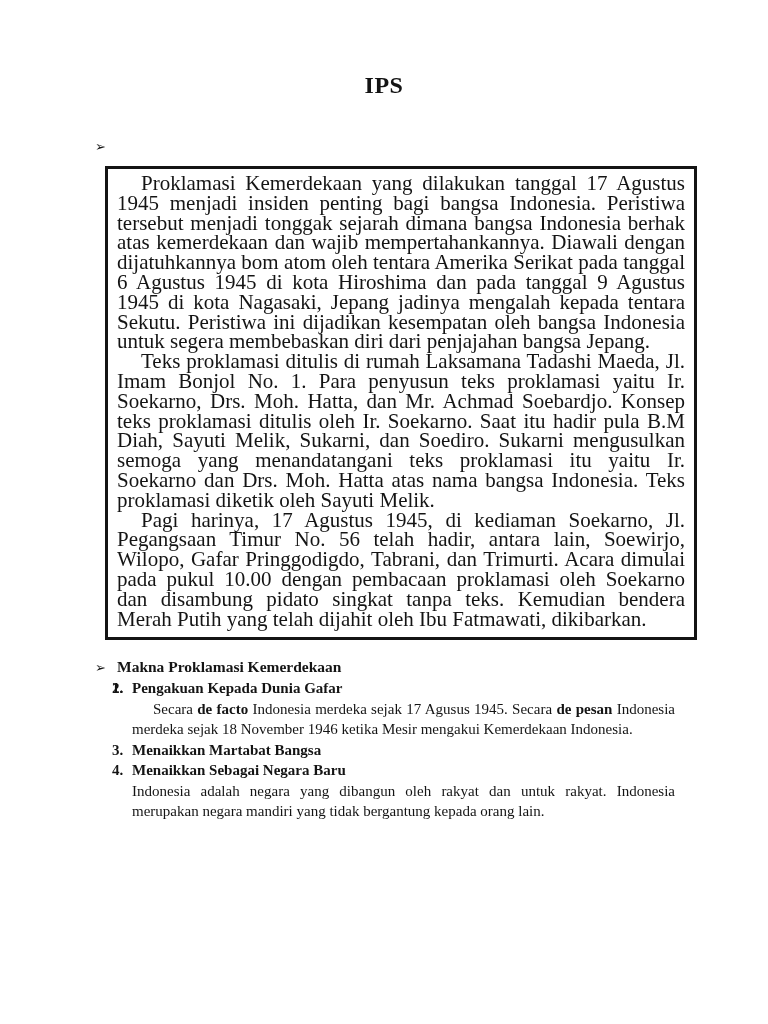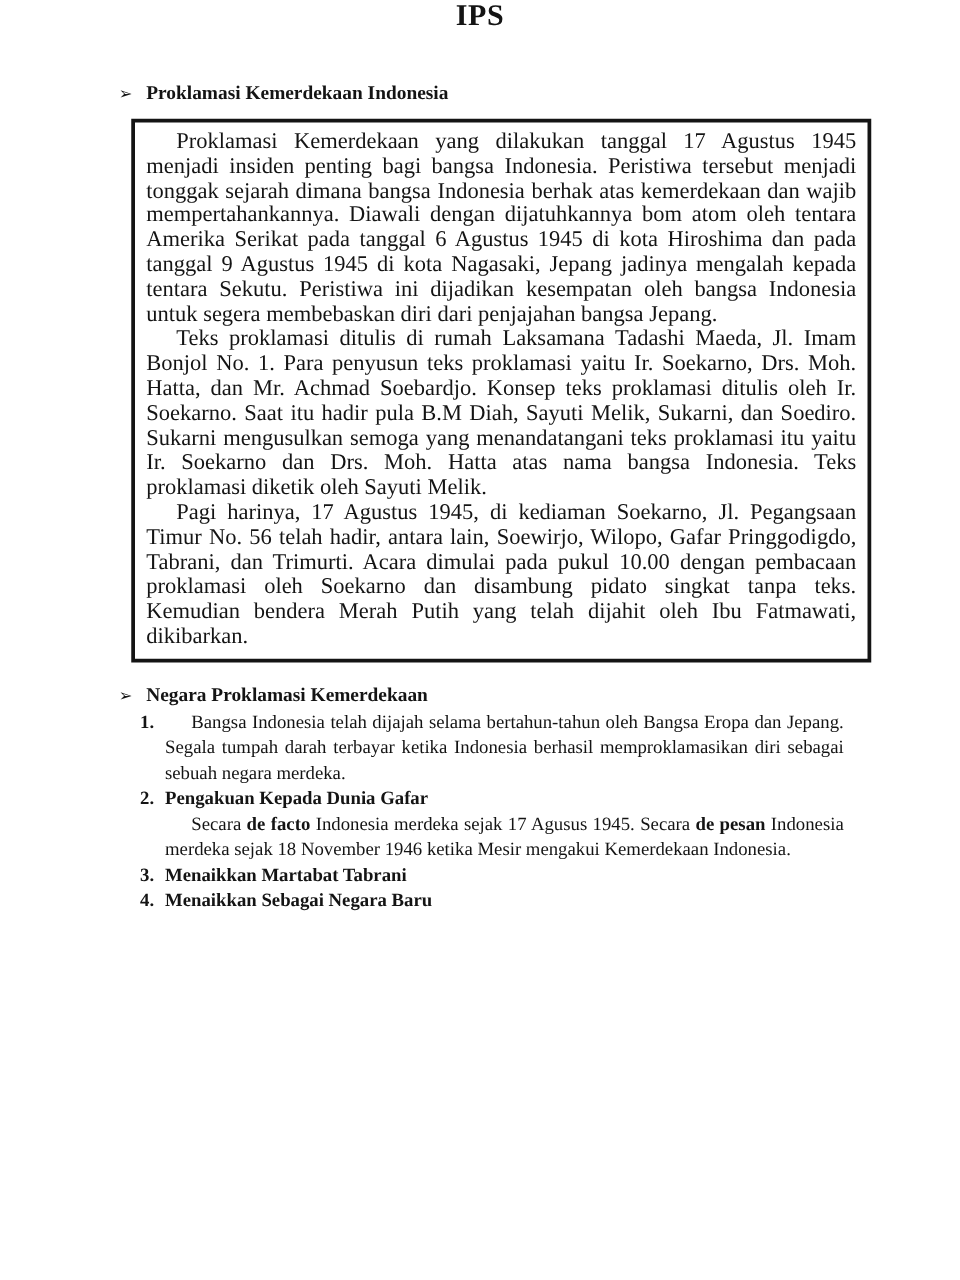--- a/index.html
+++ b/index.html
@@ -12,20 +12,21 @@
     width: 768px;
     height: 1024px;
     background: #ffffff;
     color: #141414;
     font-family: "Liberation Serif", "DejaVu Serif", serif;
     overflow: hidden;
     box-sizing: border-box;
   }
   .doc-title {
     margin: 0;
+    padding-top: 72px;
     text-align: center;
     font-size: 24px;
     font-weight: bold;
     letter-spacing: 0.5px;
   }
   .content {
     margin-left: 95px;
     margin-right: 71px; 
   }
   .sec-head {
@@ -46,21 +47,21 @@
   .text-box {
     box-sizing: border-box;
     margin: 9px 0 0 10px;
     width: 592px;
     min-height: 388px;
     border: 3px solid #141414;
     padding: 5px 9px 8px 9px;
   }
   .text-box p {
     margin: 0;
-    font-size: 18px;
+    font-size: 21px;
     line-height: 19.8px;
     text-align: justify;
     text-indent: 24px;
   }
   .makna-list {
     margin-top: 0;
   }
   .list-item {
     position: relative;
     padding-left: 37px;   
@@ -90,52 +91,51 @@
 <body>
 
 <div class="page">
 
   <h1 class="doc-title">IPS</h1>
 
   <div class="content">
 
     <div class="sec-head sec-head-1">
       <span class="arrow">➢</span>
-      <span>Proklamasi Kemerdekaan Indonesia</span>
     </div>
 
     <div class="text-box">
       <p>Proklamasi Kemerdekaan yang dilakukan tanggal 17 Agustus 1945 menjadi insiden penting bagi bangsa Indonesia. Peristiwa tersebut menjadi tonggak sejarah dimana bangsa Indonesia berhak atas kemerdekaan dan wajib mempertahankannya. Diawali dengan dijatuhkannya bom atom oleh tentara Amerika Serikat pada tanggal 6 Agustus 1945 di kota Hiroshima dan pada tanggal 9 Agustus 1945 di kota Nagasaki, Jepang jadinya mengalah kepada tentara Sekutu. Peristiwa ini dijadikan kesempatan oleh bangsa Indonesia untuk segera membebaskan diri dari penjajahan bangsa Jepang.</p>
       <p>Teks proklamasi ditulis di rumah Laksamana Tadashi Maeda, Jl. Imam Bonjol No. 1. Para penyusun teks proklamasi yaitu Ir. Soekarno, Drs. Moh. Hatta, dan Mr. Achmad Soebardjo. Konsep teks proklamasi ditulis oleh Ir. Soekarno. Saat itu hadir pula B.M Diah, Sayuti Melik, Sukarni, dan Soediro. Sukarni mengusulkan semoga yang menandatangani teks proklamasi itu yaitu Ir. Soekarno dan Drs. Moh. Hatta atas nama bangsa Indonesia. Teks proklamasi diketik oleh Sayuti Melik.</p>
       <p>Pagi harinya, 17 Agustus 1945, di kediaman Soekarno, Jl. Pegangsaan Timur No. 56 telah hadir, antara lain, Soewirjo, Wilopo, Gafar Pringgodigdo, Tabrani, dan Trimurti. Acara dimulai pada pukul 10.00 dengan pembacaan proklamasi oleh Soekarno dan disambung pidato singkat tanpa teks. Kemudian bendera Merah Putih yang telah dijahit oleh Ibu Fatmawati, dikibarkan.</p>
     </div>
 
     <div class="sec-head sec-head-2">
       <span class="arrow">➢</span>
-      <span>Negara Proklamasi Kemerdekaan</span>
+      <span>Makna Proklamasi Kemerdekaan</span>
     </div>
 
     <div class="makna-list">
 
       <div class="list-item">
         <span class="num">1.</span>
-        <p class="ind">Bangsa Indonesia telah dijajah selama bertahun-tahun oleh Bangsa Eropa dan Jepang. Segala tumpah darah terbayar ketika Indonesia berhasil memproklamasikan diri sebagai sebuah negara merdeka.</p>
       </div>
 
       <div class="list-item">
         <span class="num">2.</span>
         <div class="item-title">Pengakuan Kepada Dunia Gafar</div>
         <p class="ind">Secara <b>de facto</b> Indonesia merdeka sejak 17 Agusus 1945. Secara <b>de pesan</b> Indonesia merdeka sejak 18 November 1946 ketika Mesir mengakui Kemerdekaan Indonesia.</p>
       </div>
 
       <div class="list-item">
         <span class="num">3.</span>
-        <div class="item-title">Menaikkan Martabat Tabrani</div>
+        <div class="item-title">Menaikkan Martabat Bangsa</div>
       </div>
 
       <div class="list-item">
         <span class="num">4.</span>
         <div class="item-title">Menaikkan Sebagai Negara Baru</div>
+        <p class="no-ind">Indonesia adalah negara yang dibangun oleh rakyat dan untuk rakyat. Indonesia merupakan negara mandiri yang tidak bergantung kepada orang lain.</p>
       </div>
 
     </div>
   </div>
 </div>
 
 </body></html>

